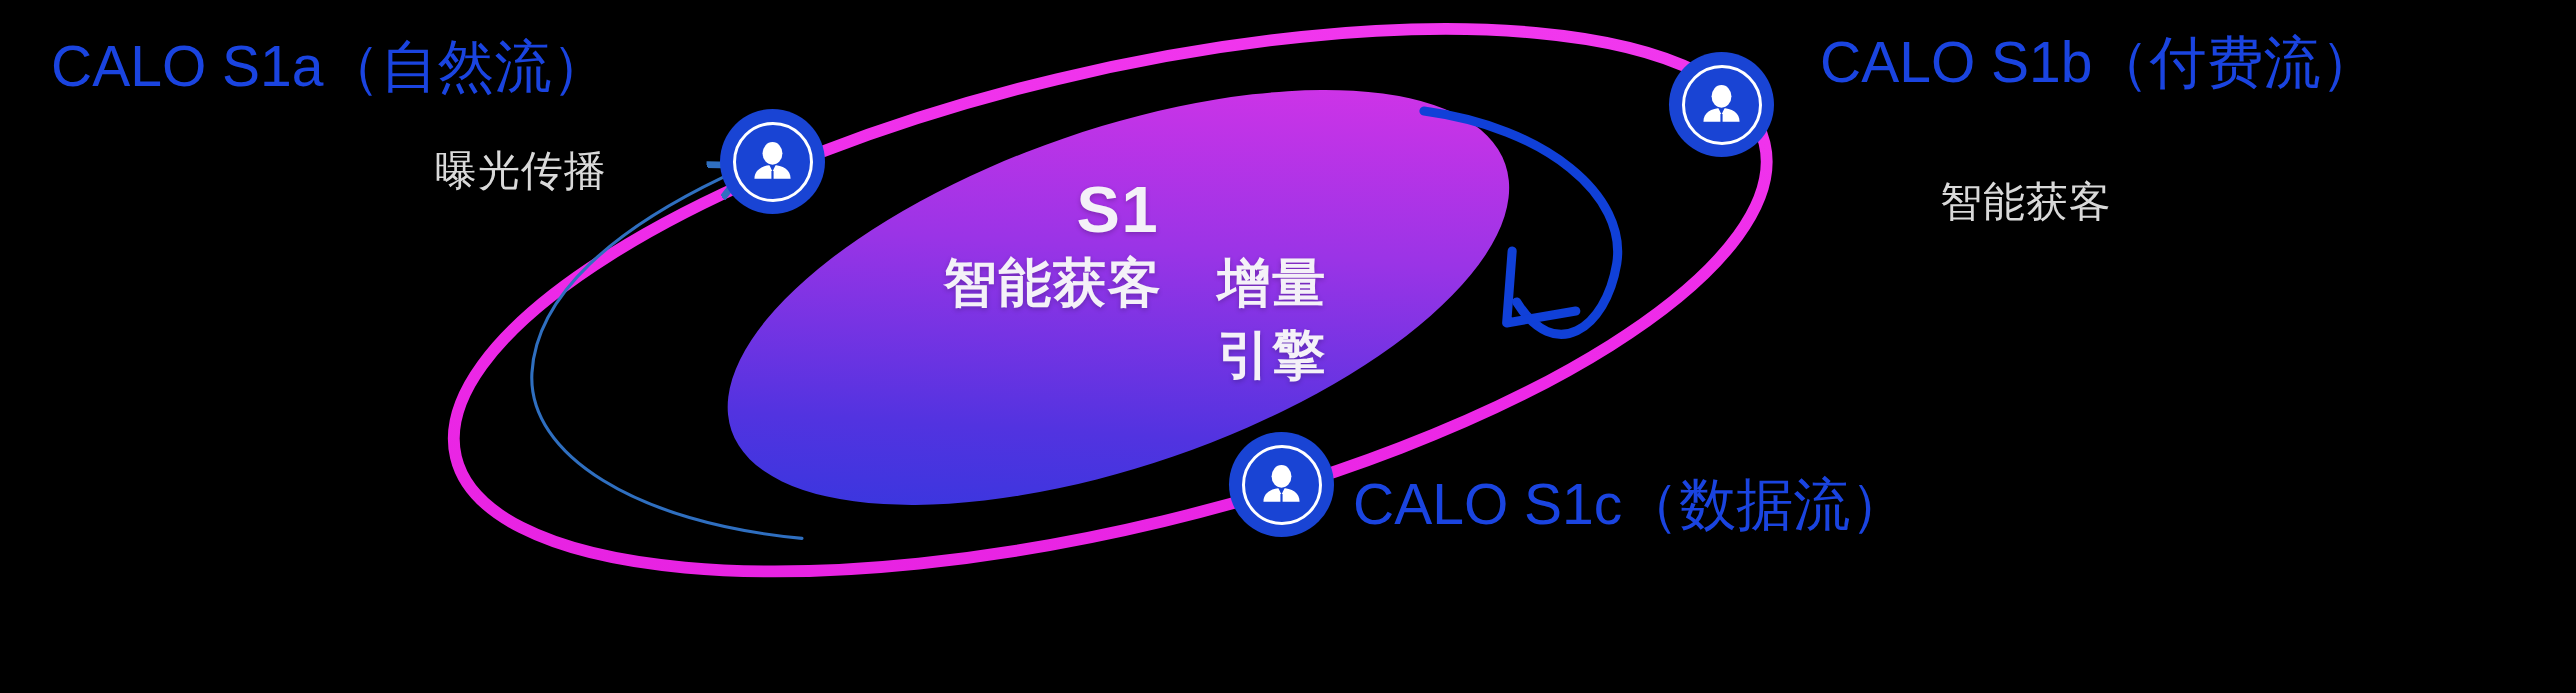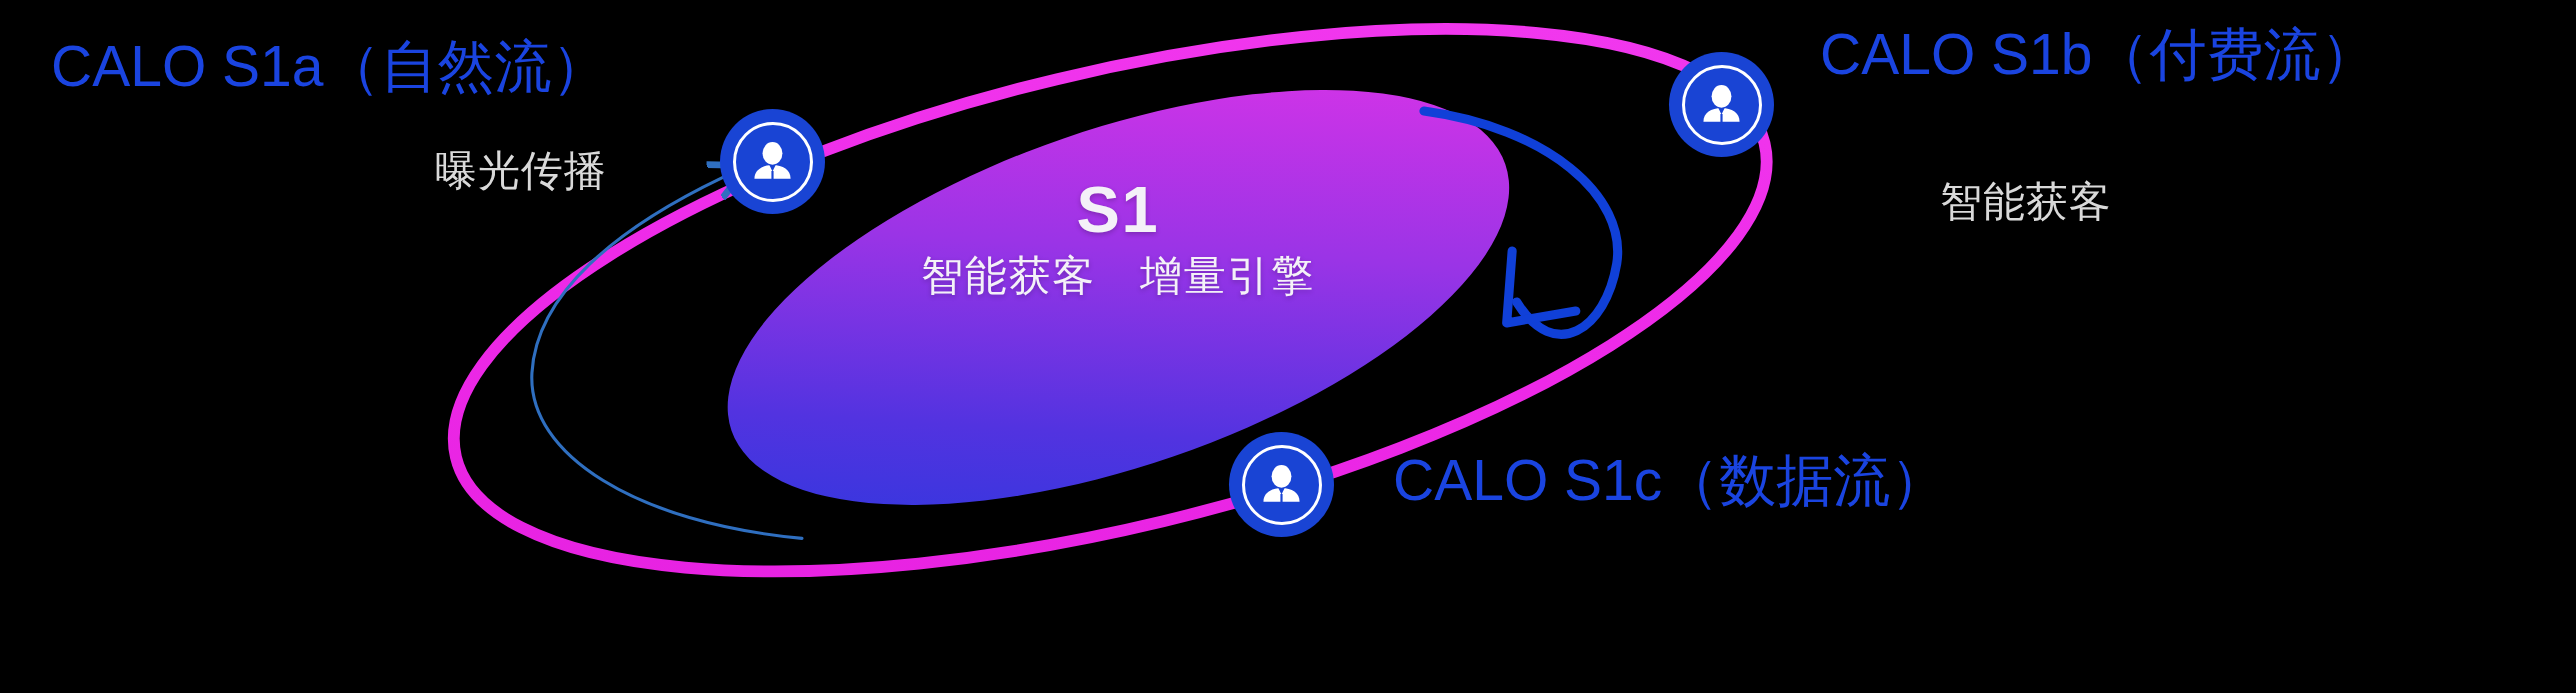--- a/index.html
+++ b/index.html
@@ -27,21 +27,21 @@
     box-sizing:border-box;
   }
   .badge svg{position:relative;display:block;}
 
   
   .core-text{
     position:absolute;text-align:center;color:#f4f1f8;
     text-shadow:0 1.8px 5.5px rgba(0,0,0,.22);
   }
   .core-s1{font-size:65px;font-weight:700;letter-spacing:1.8px;line-height:1;}
-  .core-sub{font-size:42px;font-weight:400;letter-spacing:1.8px;margin-top:5.5px;}
+  .core-sub{font-size:53px;font-weight:700;letter-spacing:1.8px;margin-top:5.5px;text-align:right;}
 </style>
 </head>
 <body>
 
 <div id="stage">
 
   <svg class="layer" viewBox="0 0 2833 763" xmlns="http://www.w3.org/2000/svg">
     <defs>
       <linearGradient id="coreGrad" x1="0" y1="1" x2="1" y2="0">
         <stop offset="0%" stop-color="#2439dd"></stop>
@@ -110,19 +110,19 @@
       <ellipse cx="26" cy="17" rx="11" ry="12.5" fill="#ffffff"></ellipse>
       <path d="M6 45 C6 35.5 14.5 30 26 30 C37.5 30 46 35.5 46 45 Z" fill="#ffffff"></path>
       <path d="M22.5 30 L26 37 L29.5 30 Z" fill="#1944d4"></path>
       <path d="M24.8 36.5 h2.4 v9 h-2.4 Z" fill="#1944d4"></path>
     </svg>
   </div>
 
   <div class="lbl lbl-title" style="left:51px;top:20px;margin-top:16px;">CALO S1a（自然流）</div>
   <div class="lbl lbl-sub" style="left:435px;top:148px;">曝光传播</div>
 
-  <div class="lbl lbl-title" style="left:1820px;top:24px;">CALO S1b（付费流）</div>
+  <div class="lbl lbl-title" style="left:1820px;top:32px;">CALO S1b（付费流）</div>
   <div class="lbl lbl-sub" style="left:1940px;top:179px;">智能获客</div>
 
-  <div class="lbl lbl-title" style="left:1353px;top:450px;margin-left:40px;">CALO S1c（数据流）</div>
+  <div class="lbl lbl-title" style="left:1353px;top:474px;">CALO S1c（数据流）</div>
 
 </div>
 
 
 </body></html>

